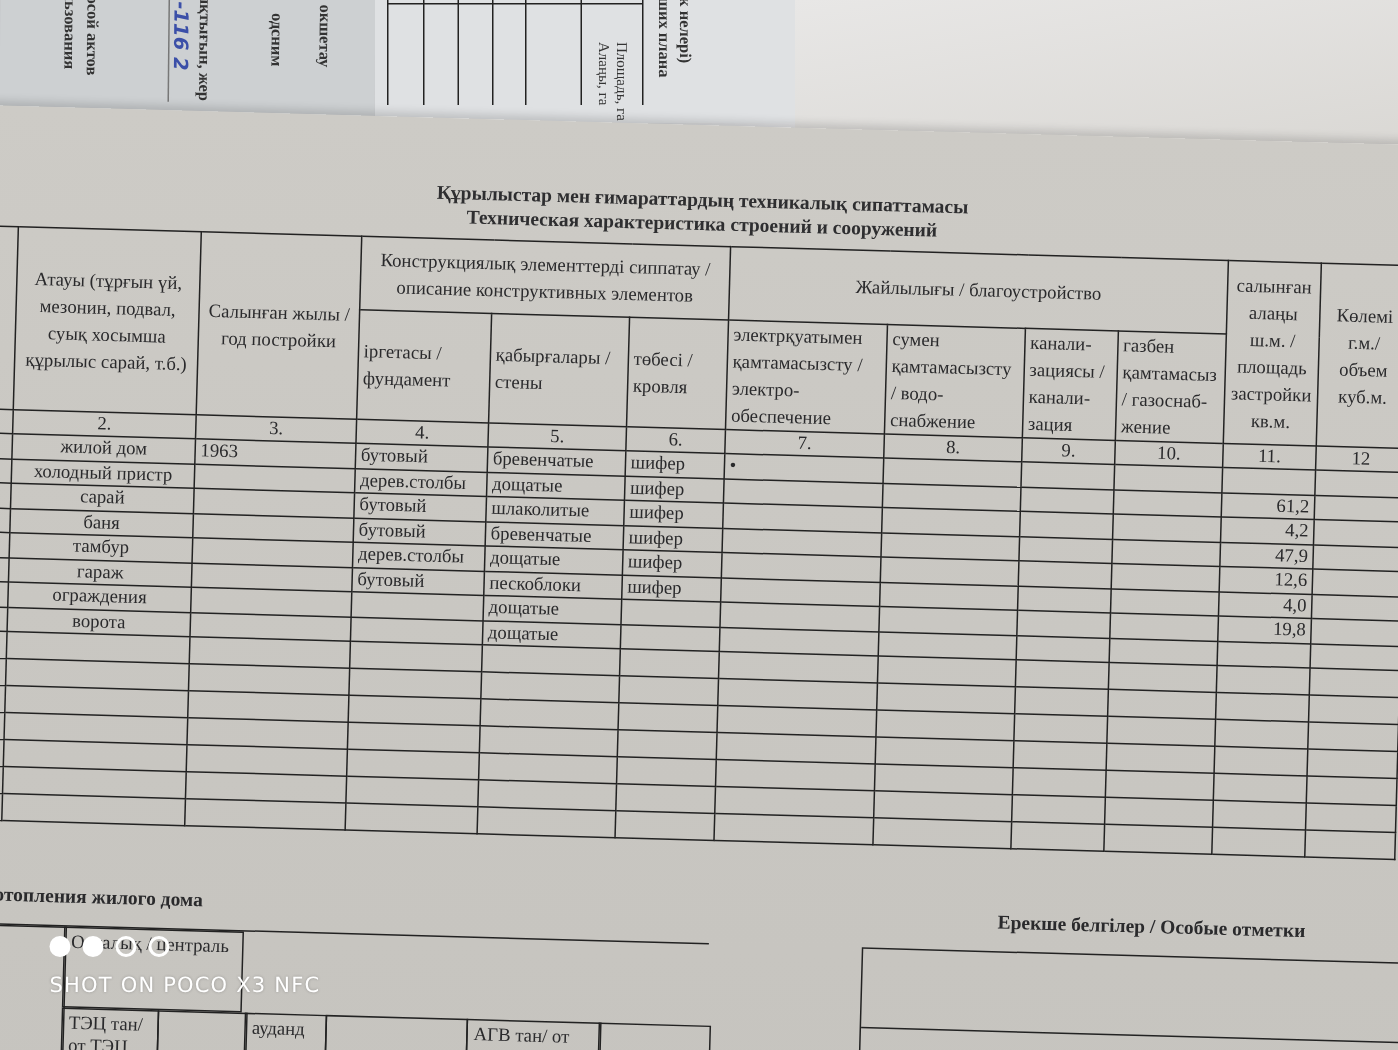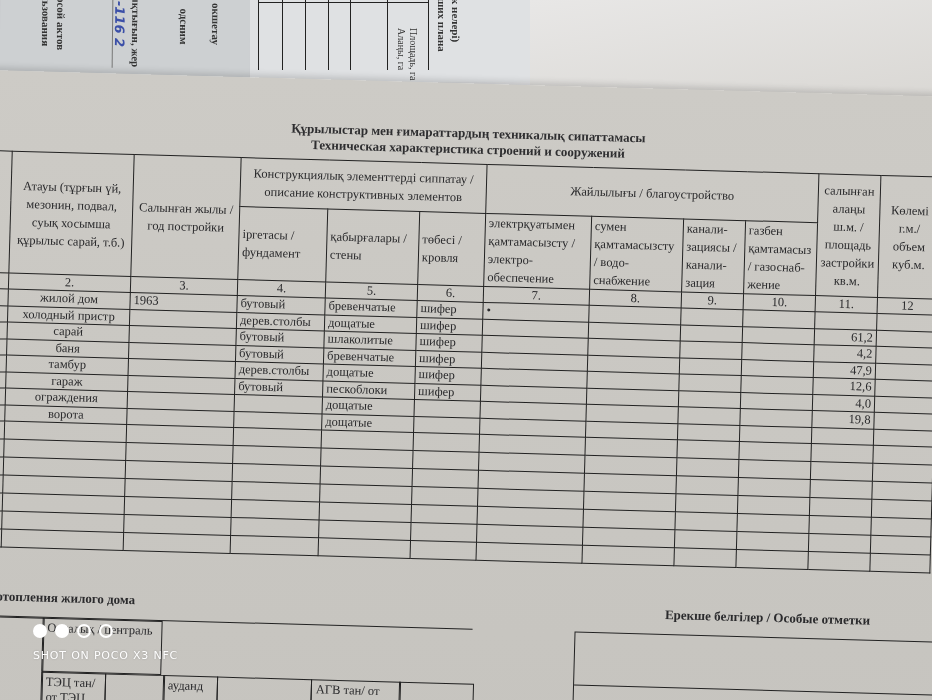--- a/index.html
+++ b/index.html
@@ -78,21 +78,21 @@
   }
   .heat-box .cell { position: absolute; border: 1.4px solid #222; font-size: 12.5px; padding: 2px 4px; }
   .notes-box {
     position: absolute; left: 600px; top: 545px; width: 360px; height: 110px;
     border: 1.5px solid #222;
   }
   .notes-box .line { position: absolute; left: 0; right: 0; top: 52px; border-top: 1.4px solid #222; }
 
   .watermark {
     position: absolute; left: 32px; top: 622px; color: #fff;
-    font-family: "DejaVu Sans", sans-serif; font-size: 11px; letter-spacing: 0.8px;
+    font-family: "DejaVu Sans", sans-serif; font-size: 14px; letter-spacing: 0.8px;
     text-shadow: 0 0 2px rgba(0,0,0,0.25);
   }
   .dots { position: absolute; left: 33px; top: 624px; display: flex; gap: 8px; }
   .dot { width: 14px; height: 14px; border-radius: 50%; box-sizing: border-box; }
   .dot.fill { background: #fff; }
   .dot.ring { border: 2px solid #fff; }
   .wm-text { position: absolute; left: 33px; top: 649px; }
 </style>
 </head>
 <body>

